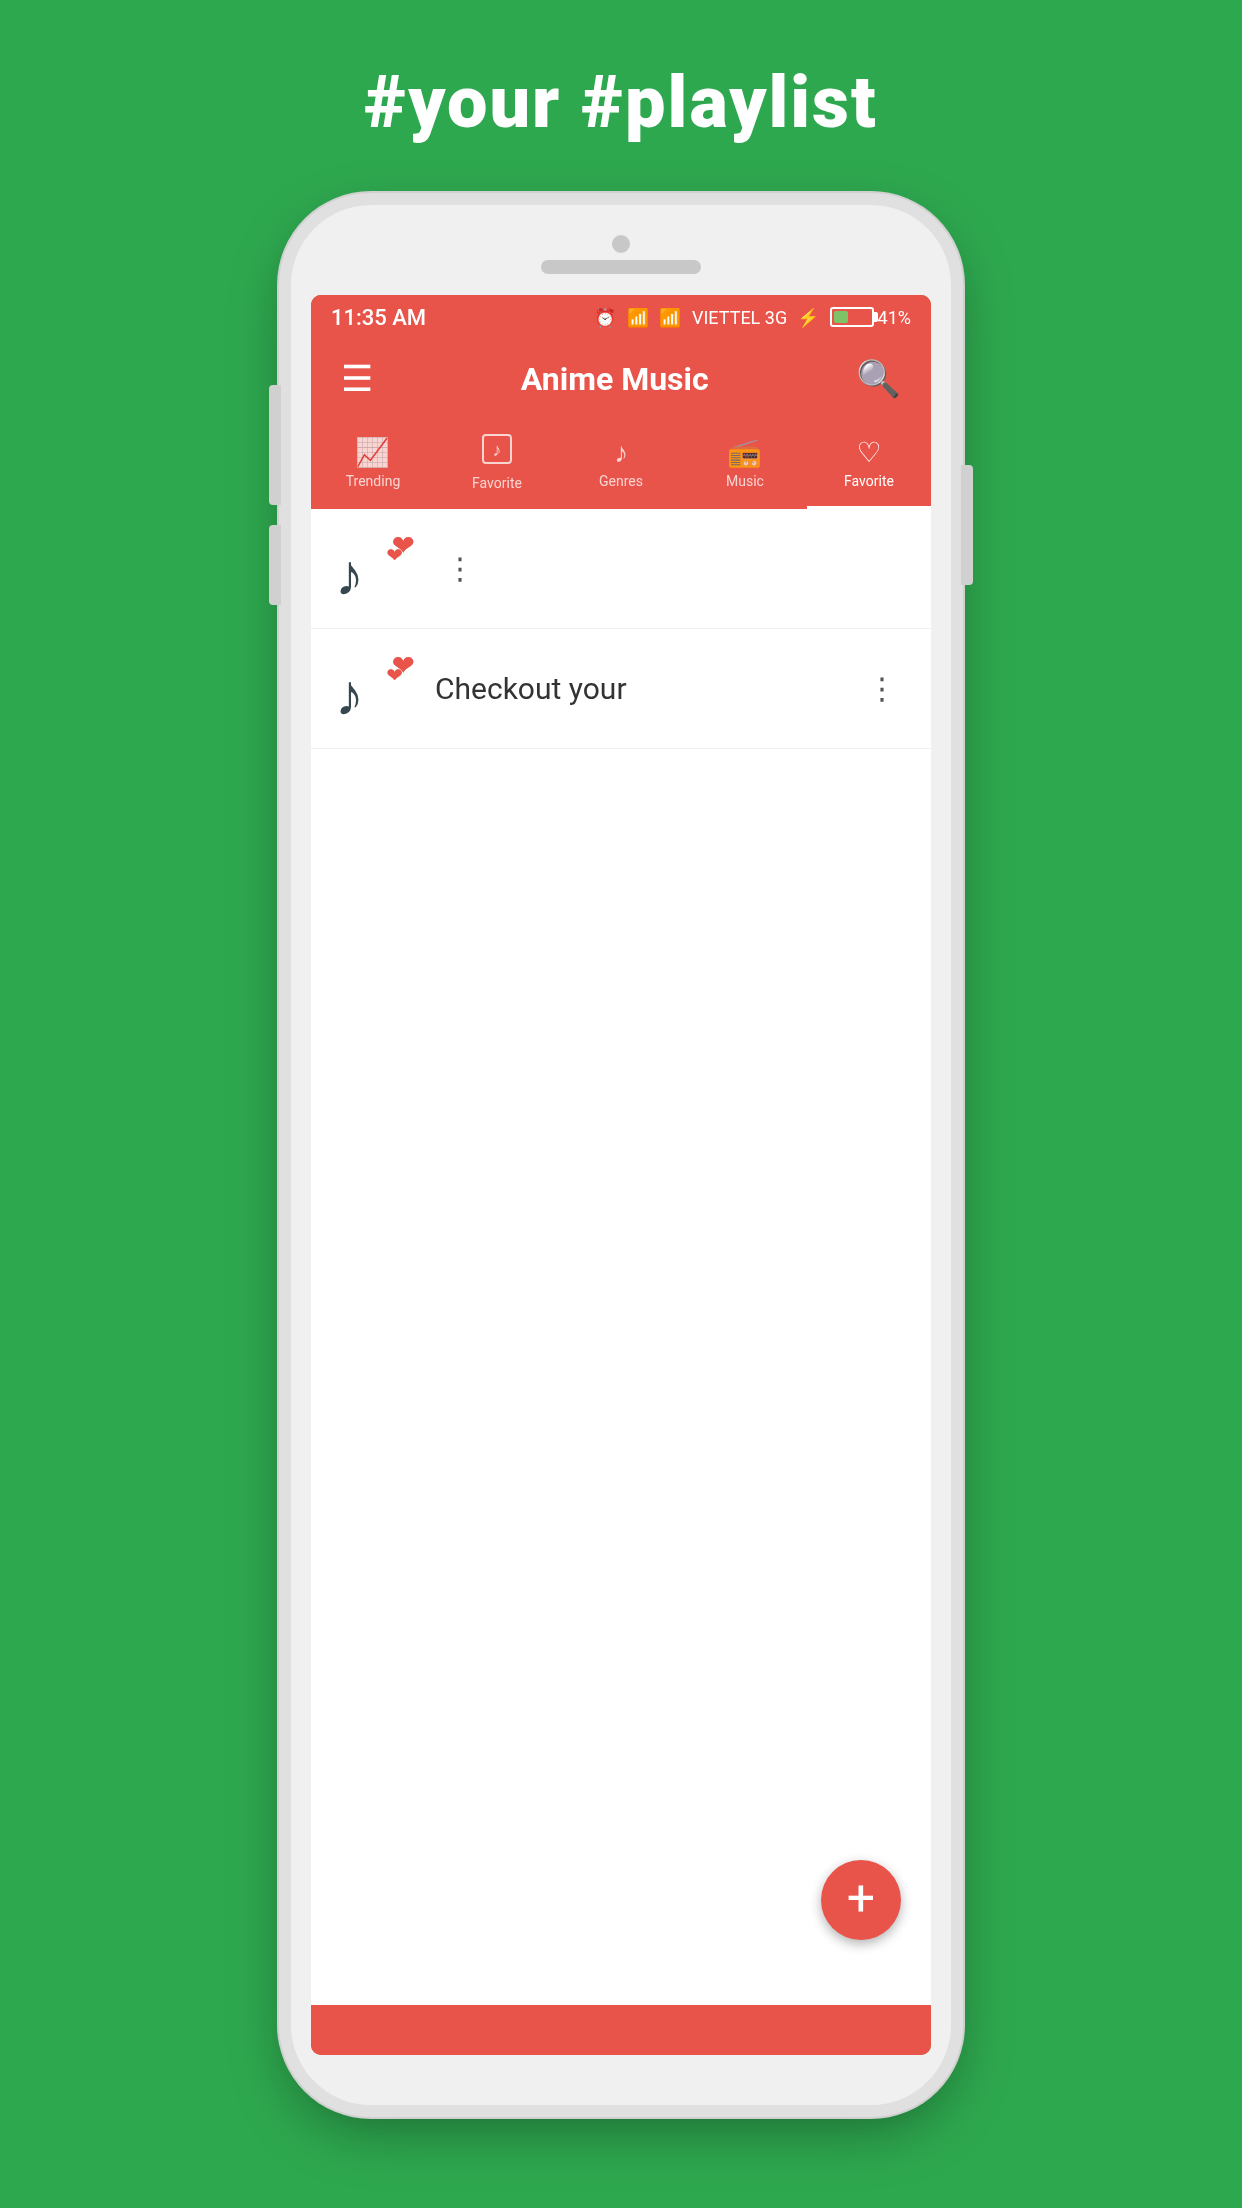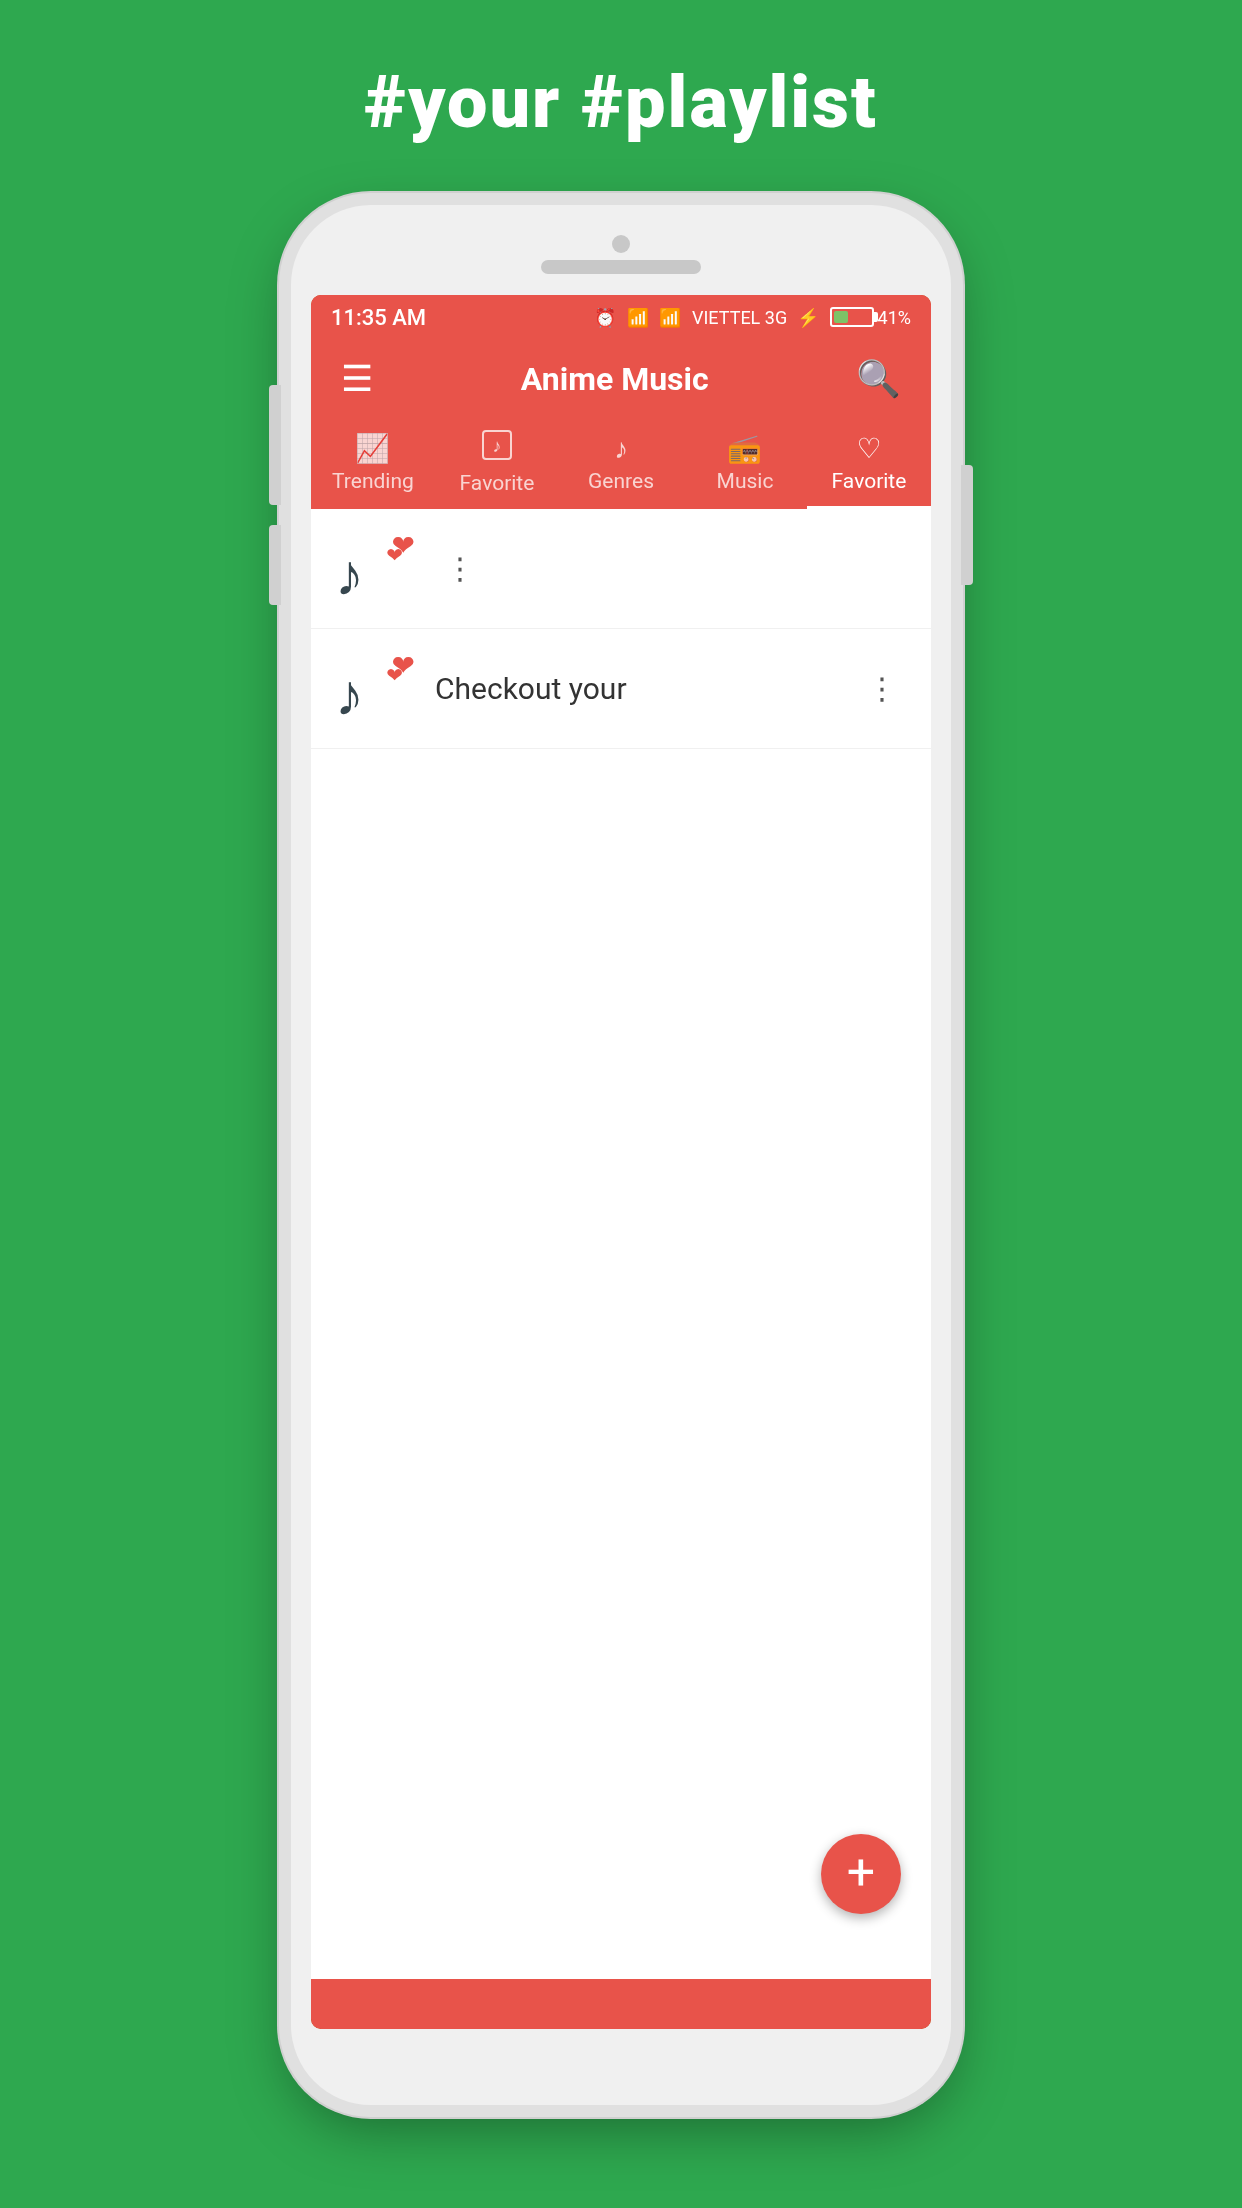--- a/index.html
+++ b/index.html
@@ -103,21 +103,21 @@
     }
 
     
     .app-screen {
       width: 620px;
       flex: 1;
       background: #c2410c;
       overflow: hidden;
       display: flex;
       flex-direction: column;
-      margin-bottom: 76px;
+      margin-bottom: 50px;
       border-radius: 10px;
     }
 
     
     .status-bar {
       background: #E8534A;
       height: 44px;
       display: flex;
       align-items: center;
       justify-content: space-between;
@@ -214,21 +214,21 @@
       border-bottom: 3px solid transparent;
     }
     .tab-item.active {
       color: white;
       border-bottom: 3px solid white;
     }
     .tab-icon {
       font-size: 28px;
     }
     .tab-label {
-      font-size: 21px;
+      font-size: 14px;
     }
 
     
     .playlist-list {
       flex: 1;
       background: white;
       overflow-y: auto;
       position: relative;
     }
 

